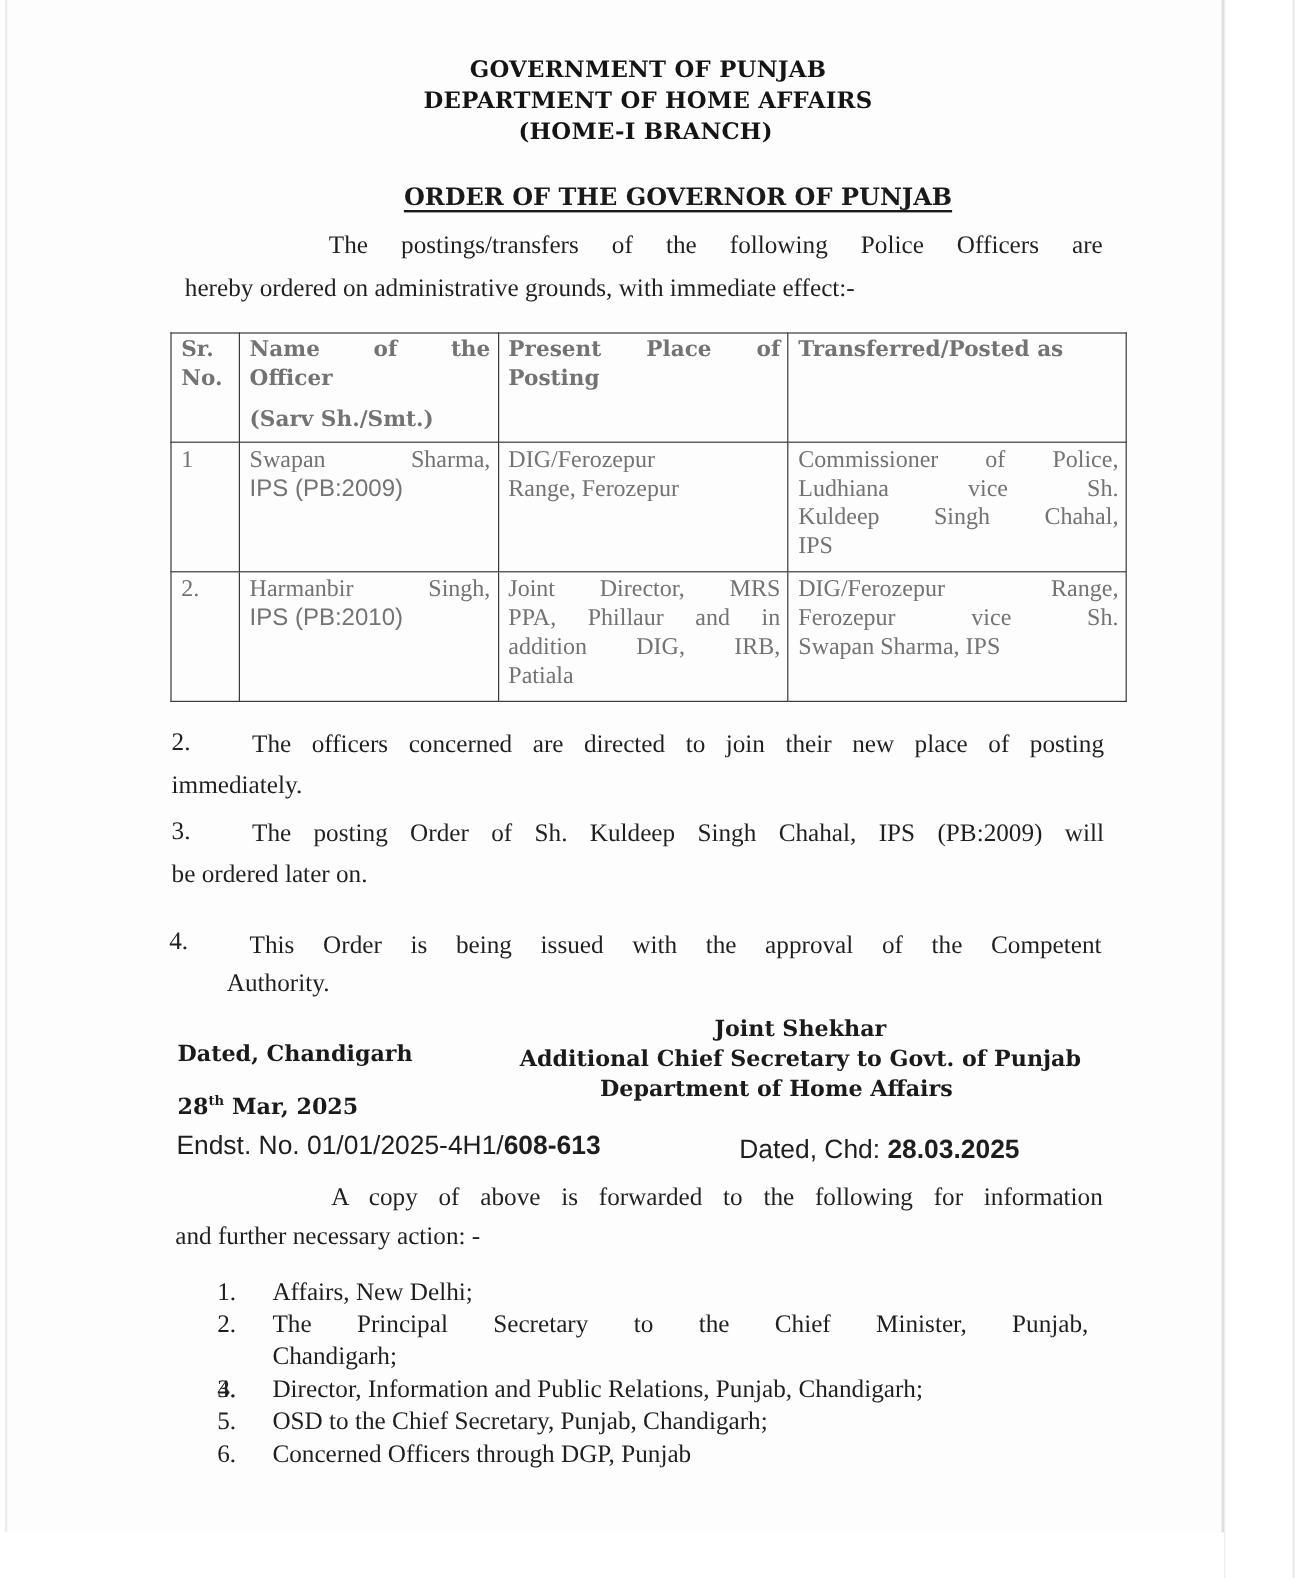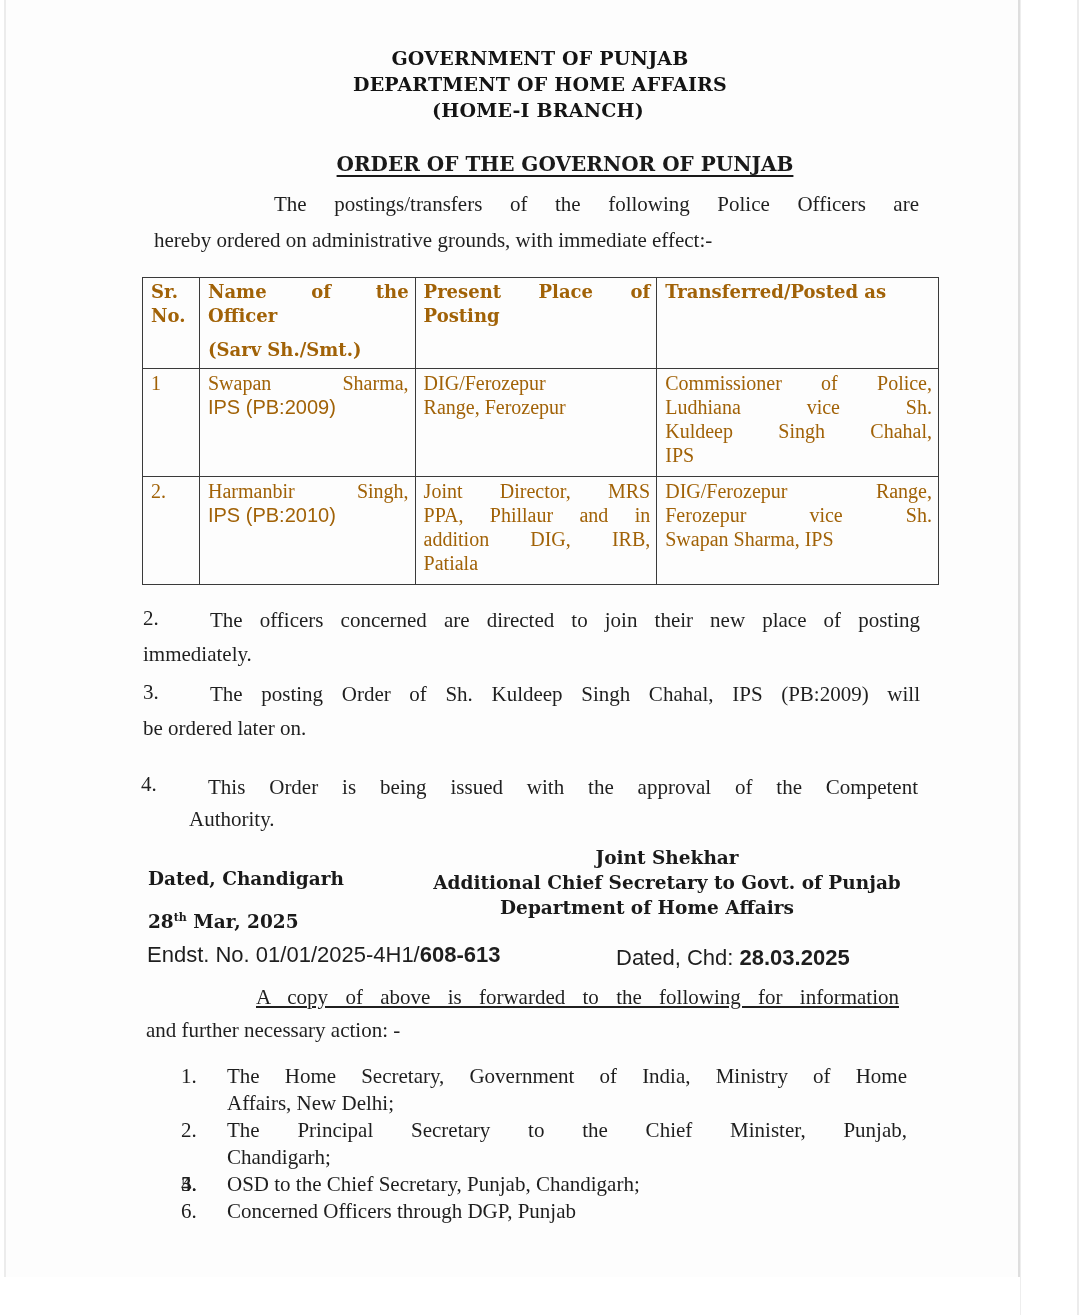--- a/index.html
+++ b/index.html
@@ -61,21 +61,21 @@
     }
     .justify { text-align: justify; text-align-last: justify; }
 
     table.orders {
       position: absolute;
       left: 142px; top: 277px;
       width: 797px;
       border-collapse: collapse;
       font-family: "Liberation Serif", "DejaVu Serif", serif;
       font-size: 20px;
-      color: #a16207;
+      color: #737373;
     }
     table.orders td, table.orders th {
       border: 1.5px solid #3a3a3a;
       vertical-align: top;
       padding: 2px 6px 4px 8px;
       line-height: 24px;
       text-align: left;
     }
     table.orders th {
       font-family: "DejaVu Serif", serif;
@@ -219,40 +219,40 @@
 <div class="abs date-block" style="left:148px; top:866px;">Dated, Chandigarh</div>
 <div class="abs date-block" style="left:148px; top:905px;"><span>28</span><sup class="ord">th</sup><span> Mar, 2025</span></div>
 
 <div class="abs sign-block" style="left:408px; width:518px; top:845px;">Joint Shekhar</div>
 <div class="abs sign-block" style="left:408px; width:518px; top:870px;">Additional Chief Secretary to Govt. of Punjab</div>
 <div class="abs sign-block" style="left:388px; width:518px; top:895px;">Department of Home Affairs</div>
 
 <div class="abs endst" style="left:147px; top:942px; white-space:nowrap;"><span>Endst. No. 01/01/2025-4H1/</span><b>608-613</b></div>
 <div class="abs endst" style="left:616px; top:945px; white-space:nowrap;"><span>Dated, Chd: </span><b>28.03.2025</b></div>
 
-<div class="abs body-text justify" style="left:256px; top:981px; width:643px;text-decoration:underline;">A copy of above is forwarded to the following for information</div>
+<div class="abs body-text justify" style="left:276px; top:981px; width:643px;">A copy of above is forwarded to the following for information</div>
 <div class="abs body-text" style="left:146px; top:1014px;">and further necessary action: -</div>
 
 <div class="abs" style="left:181px; top:1063px; width:726px; height:214px; overflow:hidden;">
   <ol class="copy-list">
     <li>
       <span class="li-num">1.</span>
-      <span class="jlast">The Home Secretary, Government of India, Ministry of Home</span>
       <span>Affairs, New Delhi;</span>
     </li>
     <li>
       <span class="li-num">2.</span>
       <span class="jlast">The Principal Secretary to the Chief Minister, Punjab,</span>
       <span>Chandigarh;</span>
     </li>
     <li style="padding-left:40px;">
       <span class="li-num">3.</span>
     </li>
     <li>
       <span class="li-num">4.</span>
+      <span>Director, Information and Public Relations, Punjab, Chandigarh;</span>
     </li>
     <li>
       <span class="li-num">5.</span>
       <span>OSD to the Chief Secretary, Punjab, Chandigarh;</span>
     </li>
     <li>
       <span class="li-num">6.</span>
       <span>Concerned Officers through DGP, Punjab</span>
     </li>
   </ol>

